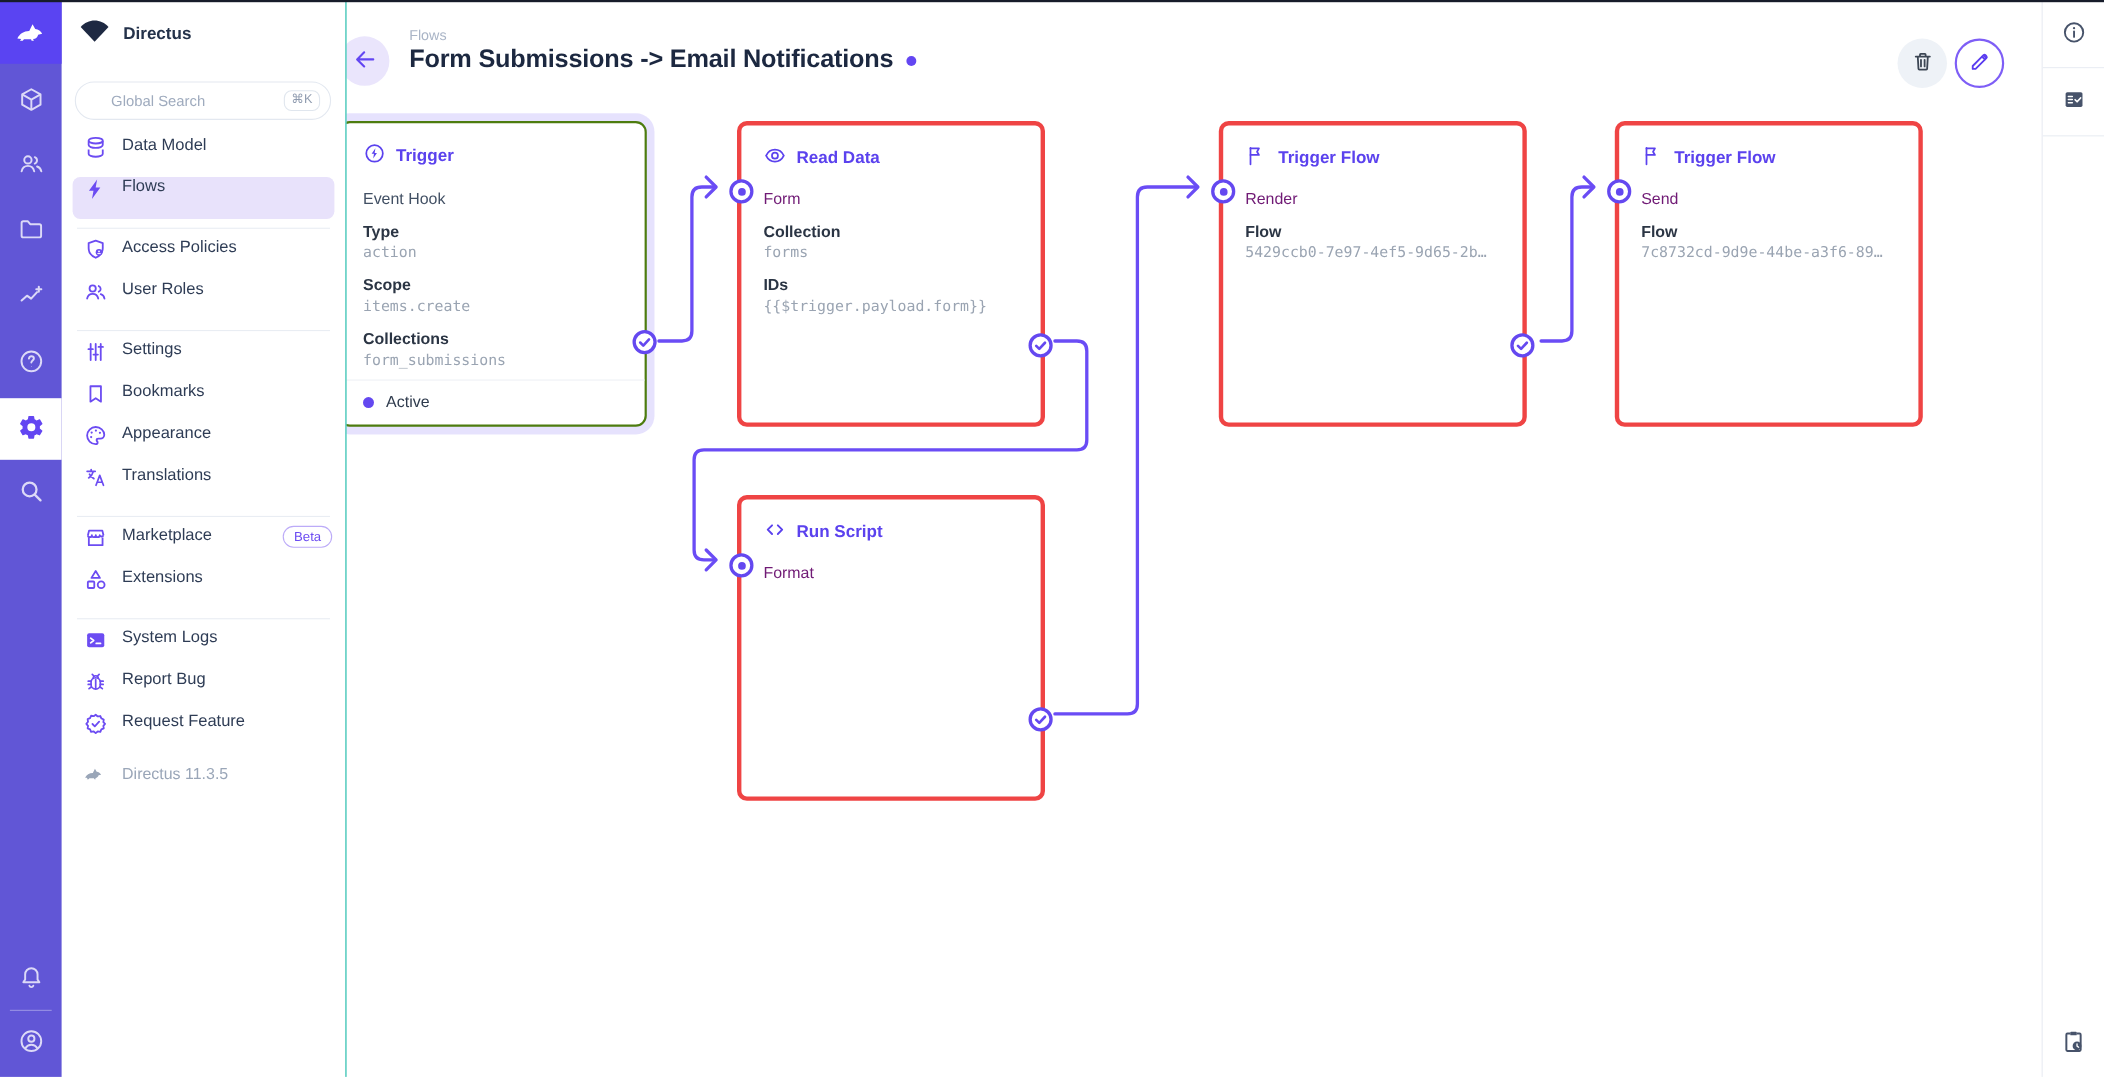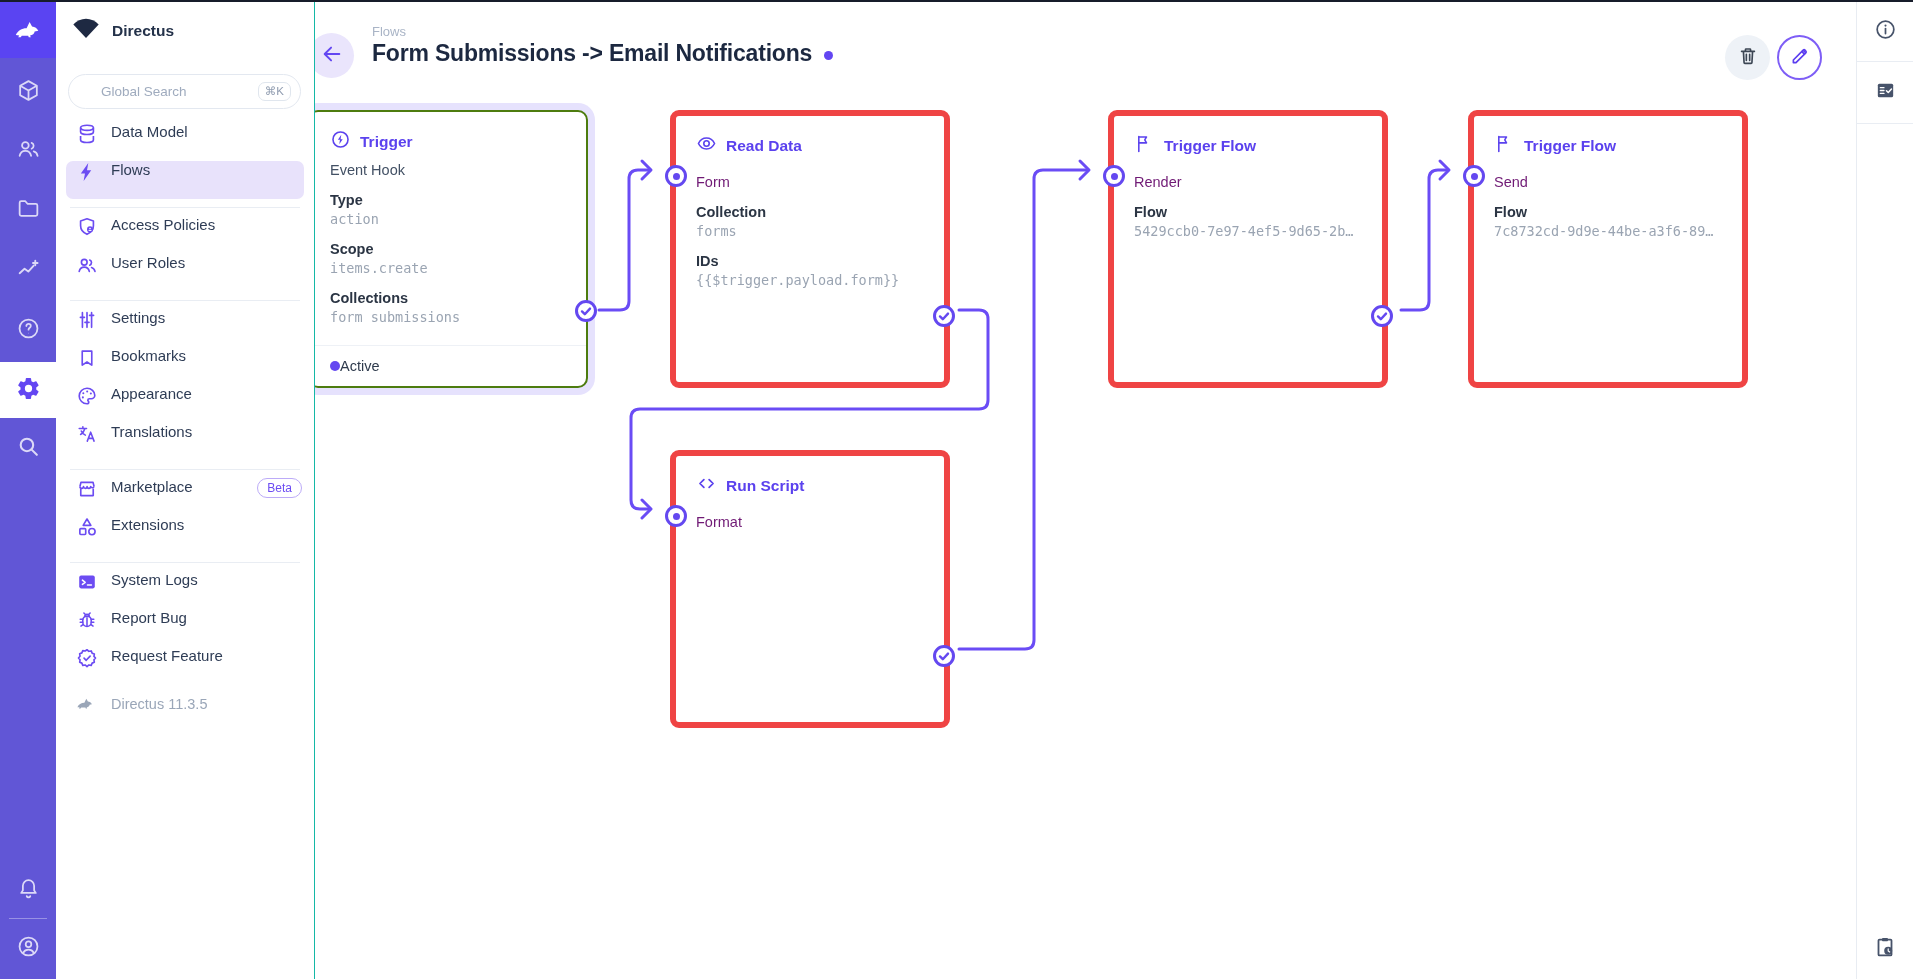--- a/index.html
+++ b/index.html
@@ -60,32 +60,32 @@
 
   
   .right-rail{position:absolute;right:0;top:0;width:57px;height:979px;background:#fff;
     border-left:1px solid #e8ecf2;box-sizing:border-box;z-index:10;}
   .rr-btn{position:absolute;left:50%;transform:translateX(-50%);width:40px;height:40px;
     display:flex;align-items:center;justify-content:center;color:#47536a;background:none;border:none;cursor:pointer;}
   .rr-divider{position:absolute;left:0;width:100%;height:1px;background:#e9edf3;}
 
   
   .wires{position:absolute;left:0;top:0;width:1913px;height:979px;pointer-events:none;z-index:1;}
-  .card{position:absolute;width:280px;height:278px;background:#fff;border:6px solid #ef4444;
+  .card{position:absolute;width:280px;height:278px;background:#fff;border:4px solid #ef4444;
     border-radius:9px;box-sizing:border-box;z-index:2;}
   .card.selected{border:2px solid #4d7c0f;box-shadow:0 0 0 7px rgba(101,72,243,.16);border-radius:10px;}
   .card-header{display:flex;align-items:center;gap:9px;padding:17px 20px 0;color:#5b42ee;}
   .card-title{font-size:15.5px;font-weight:700;color:#5b42ee;}
-  .card-sub{padding:0 20px;margin-top:8px;font-size:14.5px;color:#425064;}
+  .card-sub{padding:0 20px;margin-top:18px;font-size:14.5px;color:#425064;}
   .op-label{padding:0 20px;margin-top:16px;font-size:14.5px;color:#701a75;}
   .f-label{padding:0 20px;margin-top:14px;font-size:14.5px;font-weight:700;color:#2b3544;}
   .f-value{padding:0 20px;margin-top:3px;font-size:13.5px;font-family:"DejaVu Sans Mono",monospace;
     color:#9aa4b2;white-space:nowrap;overflow:hidden;}
   .status-row{position:absolute;left:0;right:0;bottom:0;height:40px;border-top:1px solid #eef1f6;
-    display:flex;align-items:center;padding:0 20px;}
+    display:flex;align-items:center;gap:11px;padding:0 20px;}
   .status-dot{width:10px;height:10px;border-radius:50%;background:#6448f0;}
   .status-label{font-size:14.5px;color:#2f3b4d;}
   .port{position:absolute;width:22px;height:22px;background:#fff;border:3px solid #6448f0;
     border-radius:50%;box-sizing:border-box;z-index:3;}
   .port-in{left:-11px;top:49px;}
   .port-out{right:-11px;top:189px;}
   .port-in::after{content:"";position:absolute;left:50%;top:50%;width:7px;height:7px;
     margin:-3.5px 0 0 -3.5px;border-radius:50%;background:#6448f0;}
   .port-out svg{position:absolute;left:1px;top:1px;}
 </style>

